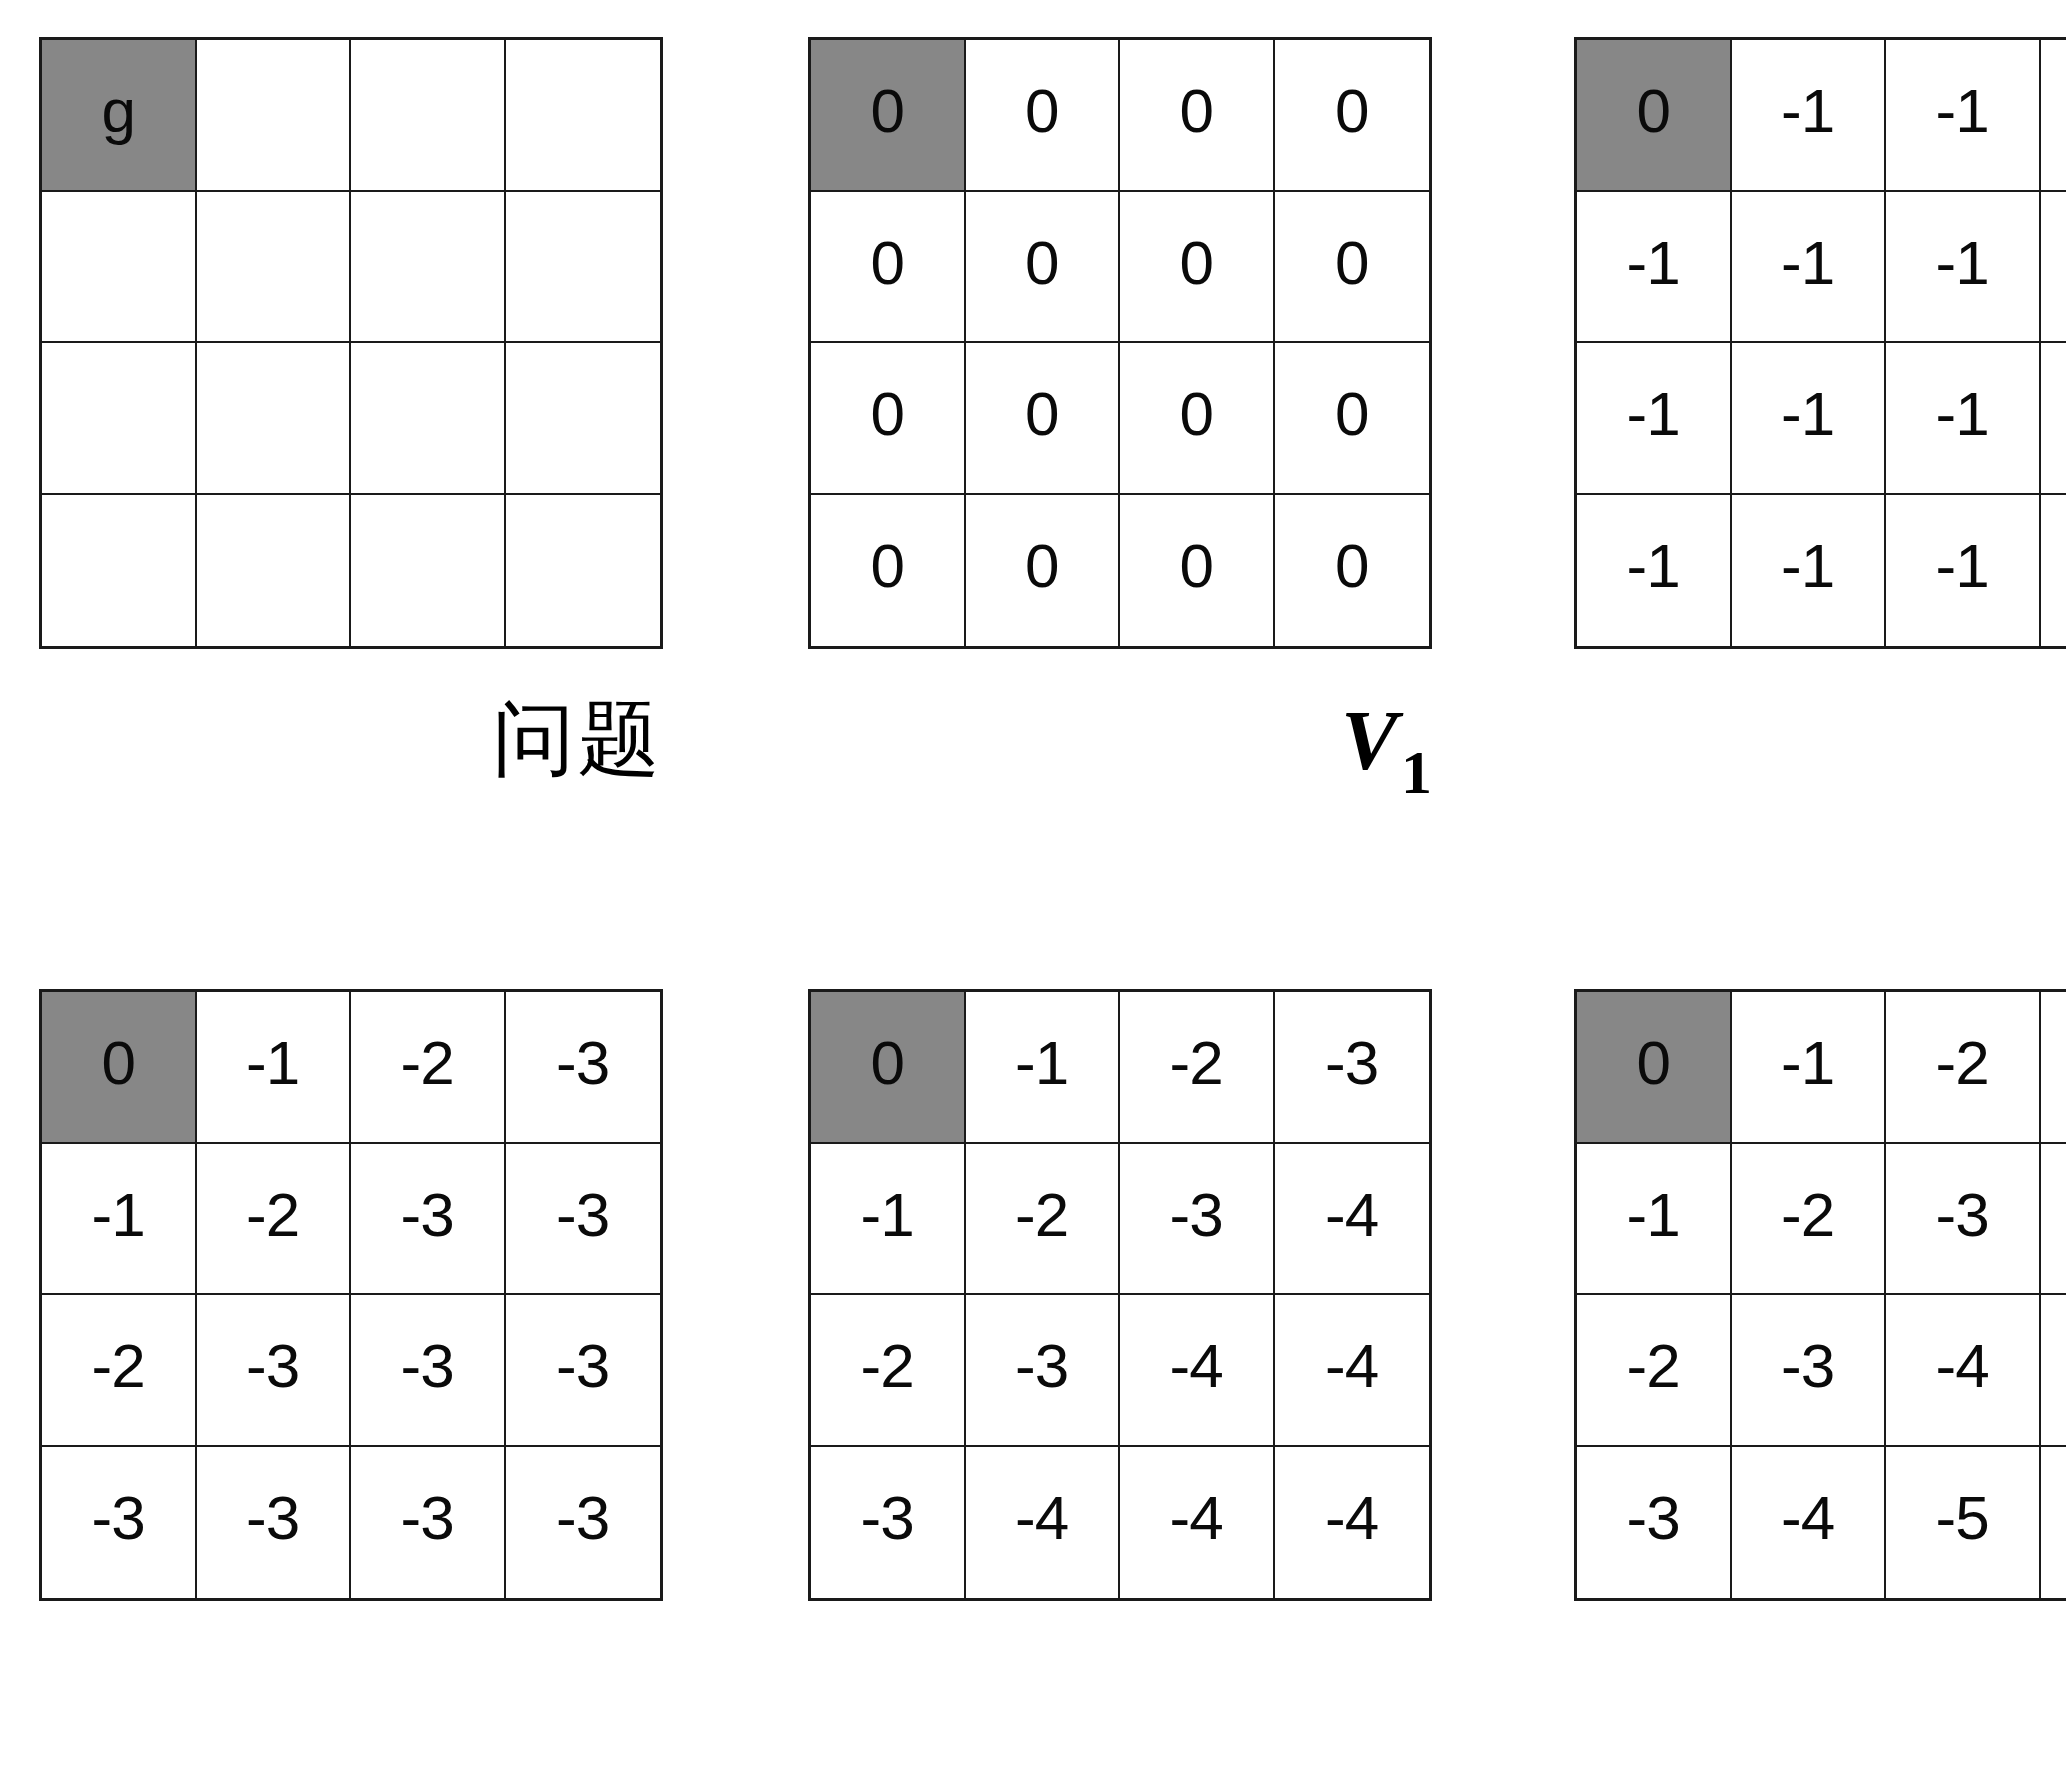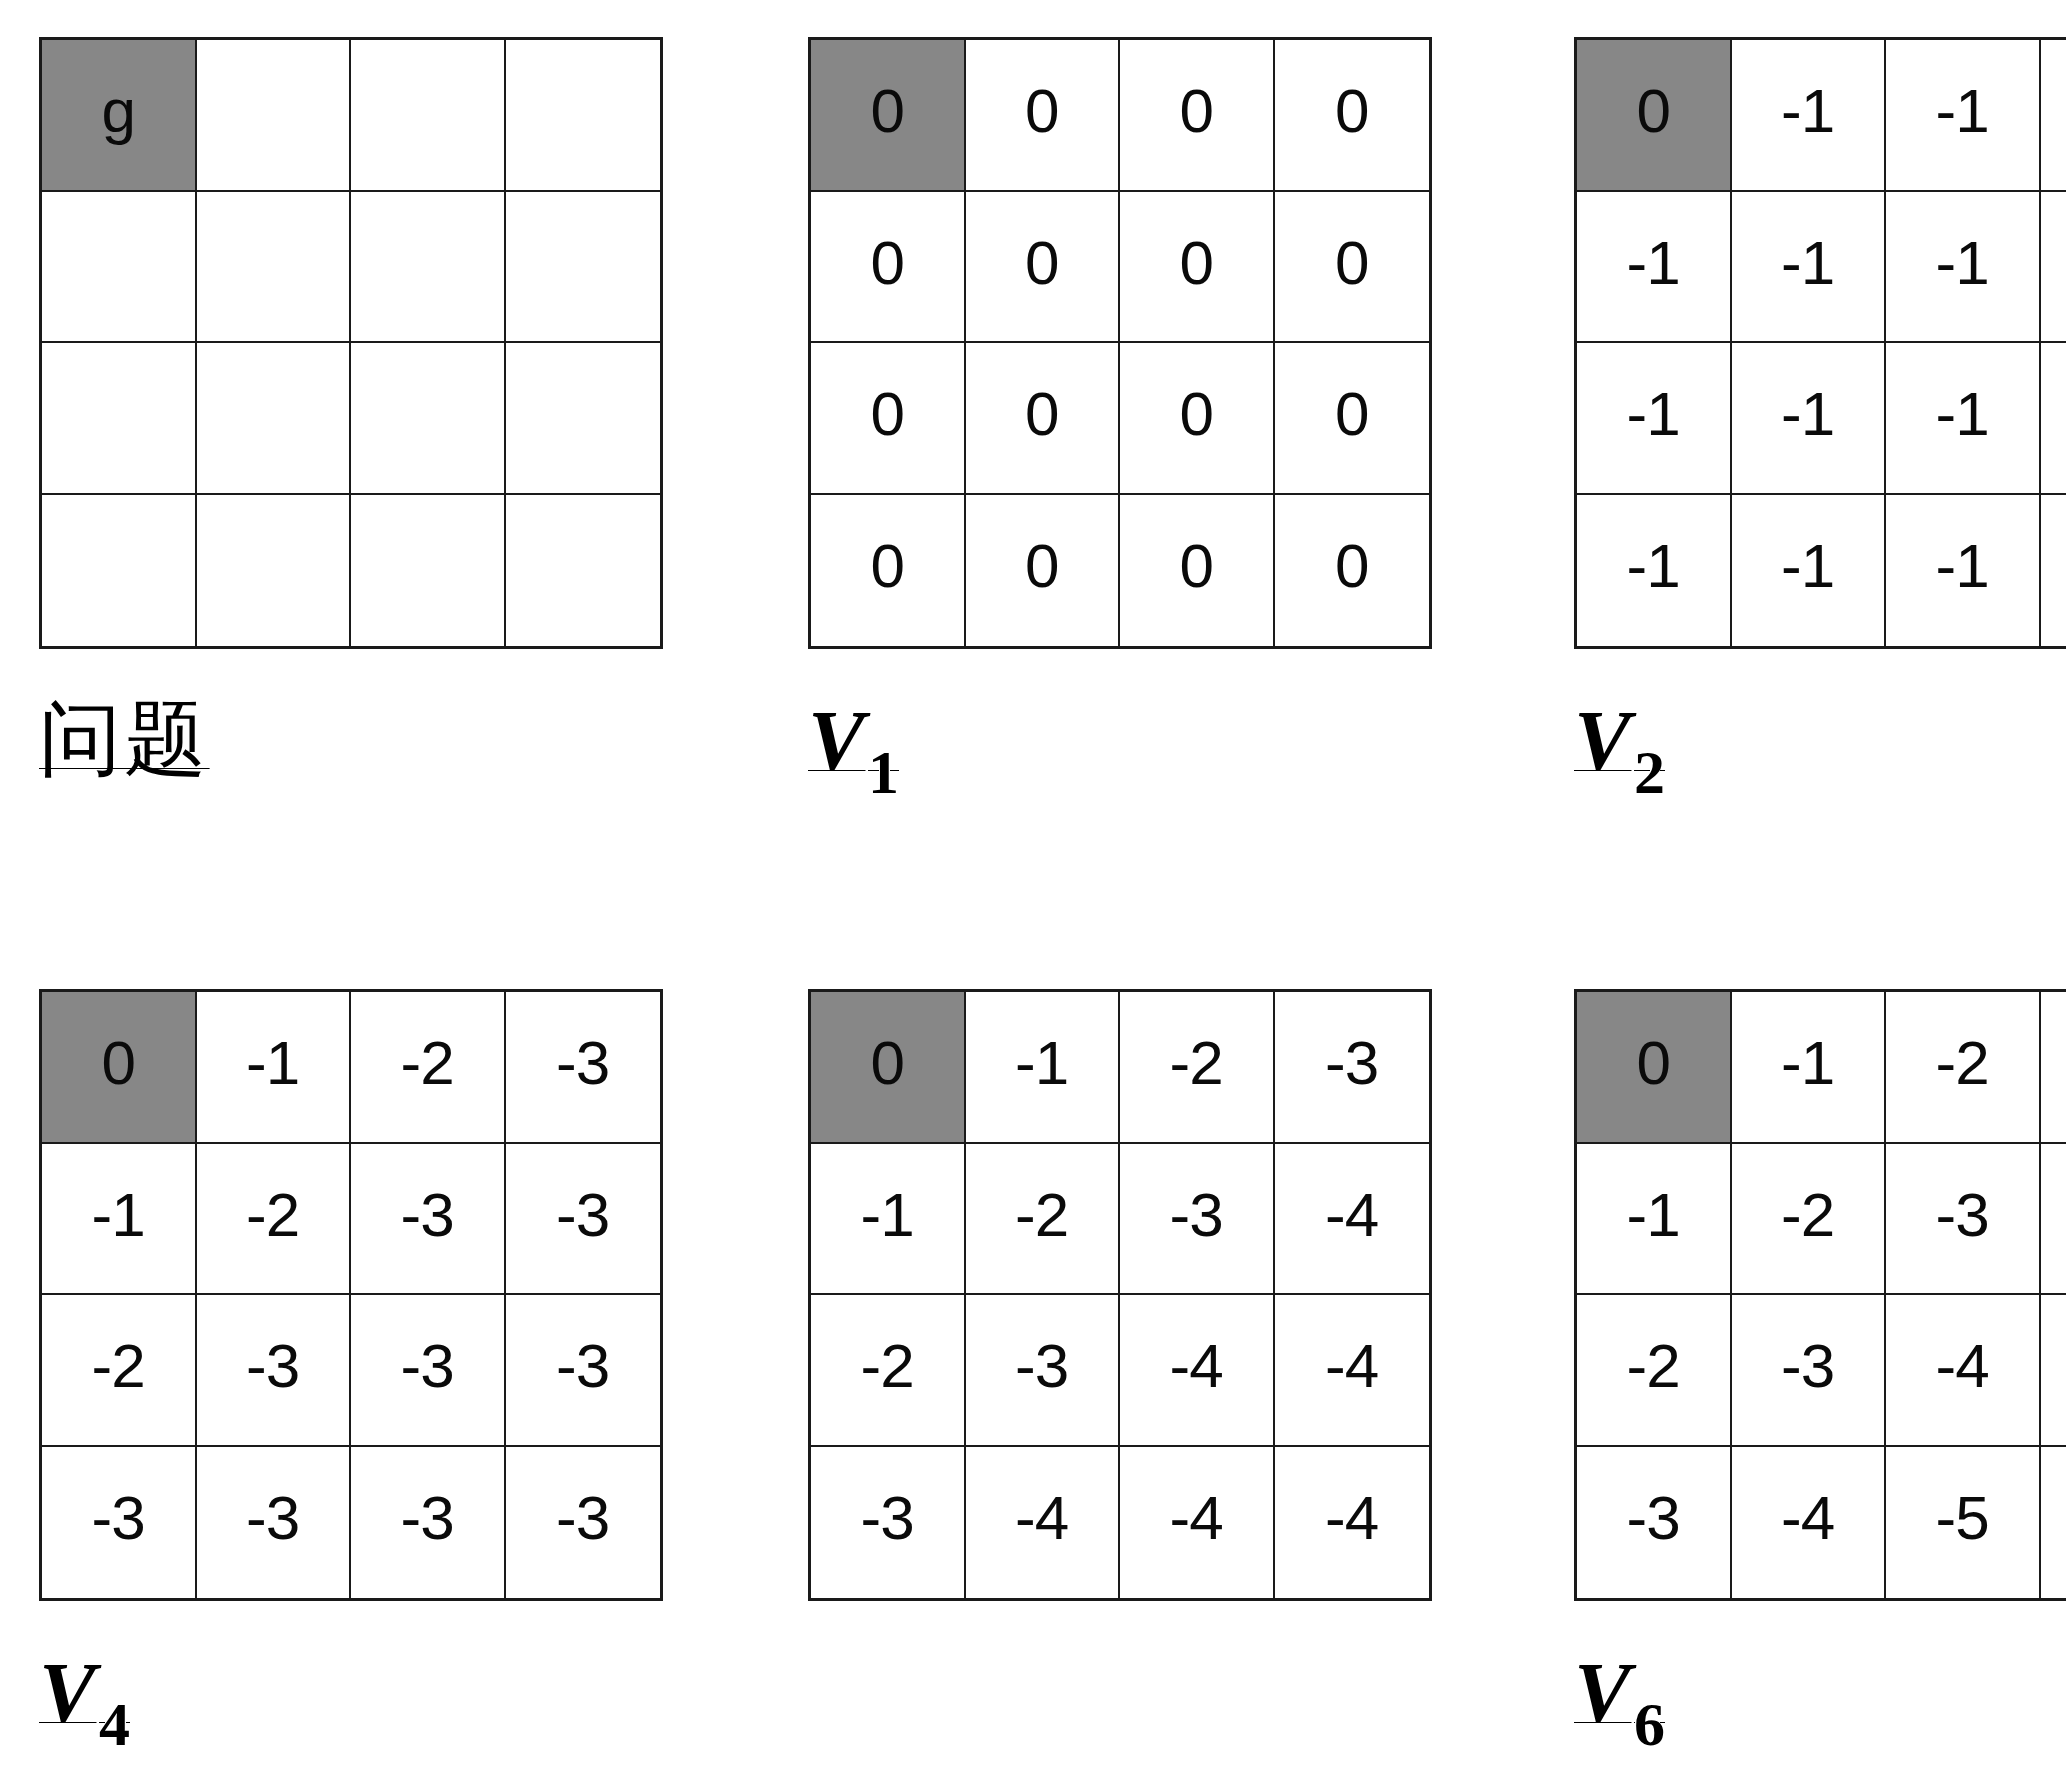--- a/index.html
+++ b/index.html
@@ -46,25 +46,24 @@
     font-family: "Liberation Sans", sans-serif;
     font-size: 62px;
     line-height: 1;
     color: #0a0a0a;
     margin-top: 40px;
     letter-spacing: -0.8px;
     white-space: nowrap;
   }
   .caption {
     width: 624px;
-    text-align: left;
+    text-align: right;
     margin-top: 49px;
     color: #000000;
     height: 103px;
-    text-decoration: underline;
   }
   .caption .v-label {
     font-family: "Liberation Serif", "DejaVu Serif", serif;
     font-style: italic;
     font-weight: bold;
     font-size: 85px;
     line-height: 1;
     letter-spacing: 0.8px;
   }
   .caption .v-sub {
@@ -284,21 +283,20 @@
         <div class="cell">
           <span class="val">-3</span>
         </div>
         <div class="cell">
           <span class="val">-3</span>
         </div>
         <div class="cell">
           <span class="val">-3</span>
         </div>
       </div>
-      <div class="caption"><span class="v-label">V</span><span class="v-sub">4</span></div>
     </div>
     <div class="panel" style="left: 808px; top: 989px;">
       <div class="grid">
         <div class="cell shaded" style="background: rgb(135, 135, 135);">
           <span class="val">0</span>
         </div>
         <div class="cell">
           <span class="val">-1</span>
         </div>
         <div class="cell">

